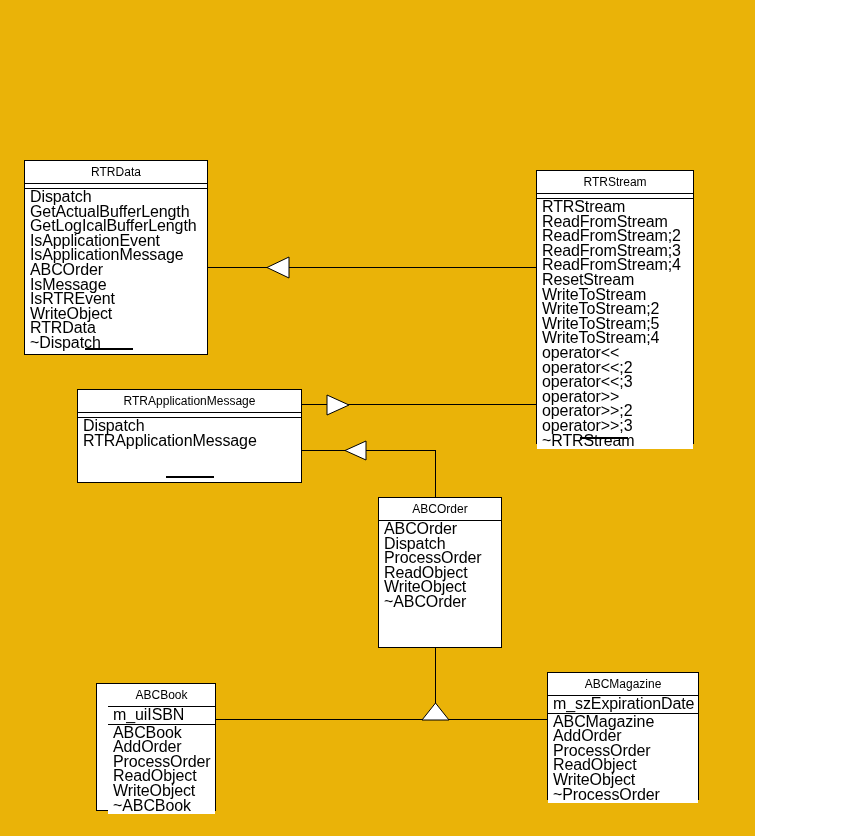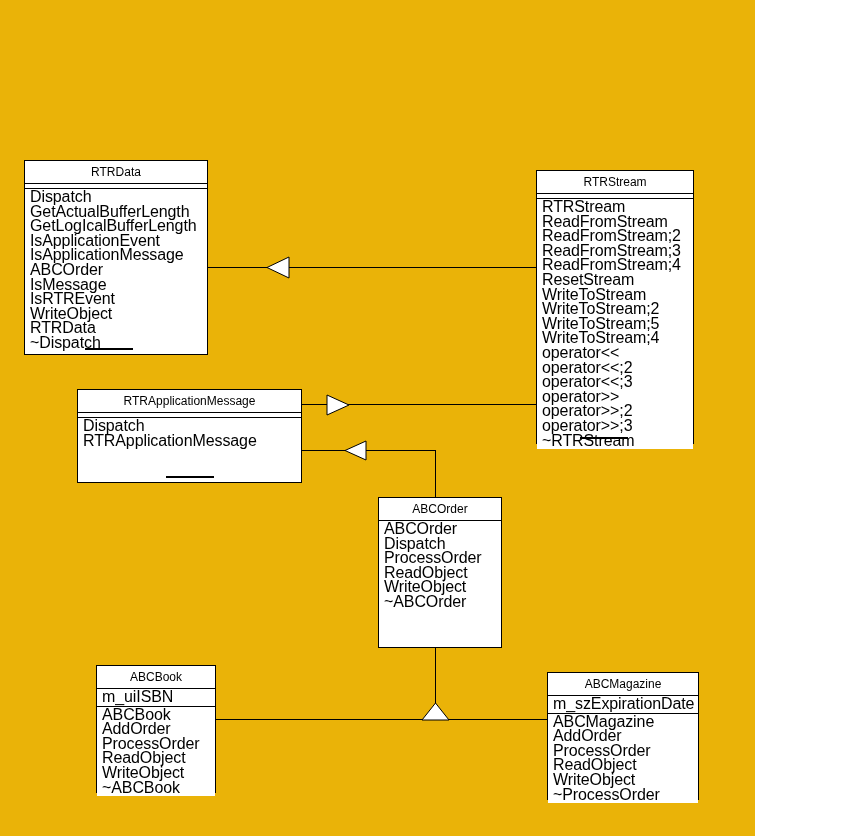--- a/index.html
+++ b/index.html
@@ -165,21 +165,21 @@
     <div class="compartment">
       <div class="member">ABCOrder</div>
       <div class="member">Dispatch</div>
       <div class="member">ProcessOrder</div>
       <div class="member">ReadObject</div>
       <div class="member">WriteObject</div>
       <div class="member">~ABCOrder</div>
     </div>
   </div>
 
-  <div class="uml-class" style="left:96px; top:665px; width:120px; height:128px;">
+  <div class="uml-class" style="left:96px; top:683px; width:120px; height:128px;padding-left:11px;">
     <div class="class-title">ABCBook</div>
     <div class="compartment sep">
       <div class="member">m_uiISBN</div>
     </div>
     <div class="compartment">
       <div class="member">ABCBook</div>
       <div class="member">AddOrder</div>
       <div class="member">ProcessOrder</div>
       <div class="member">ReadObject</div>
       <div class="member">WriteObject</div>

